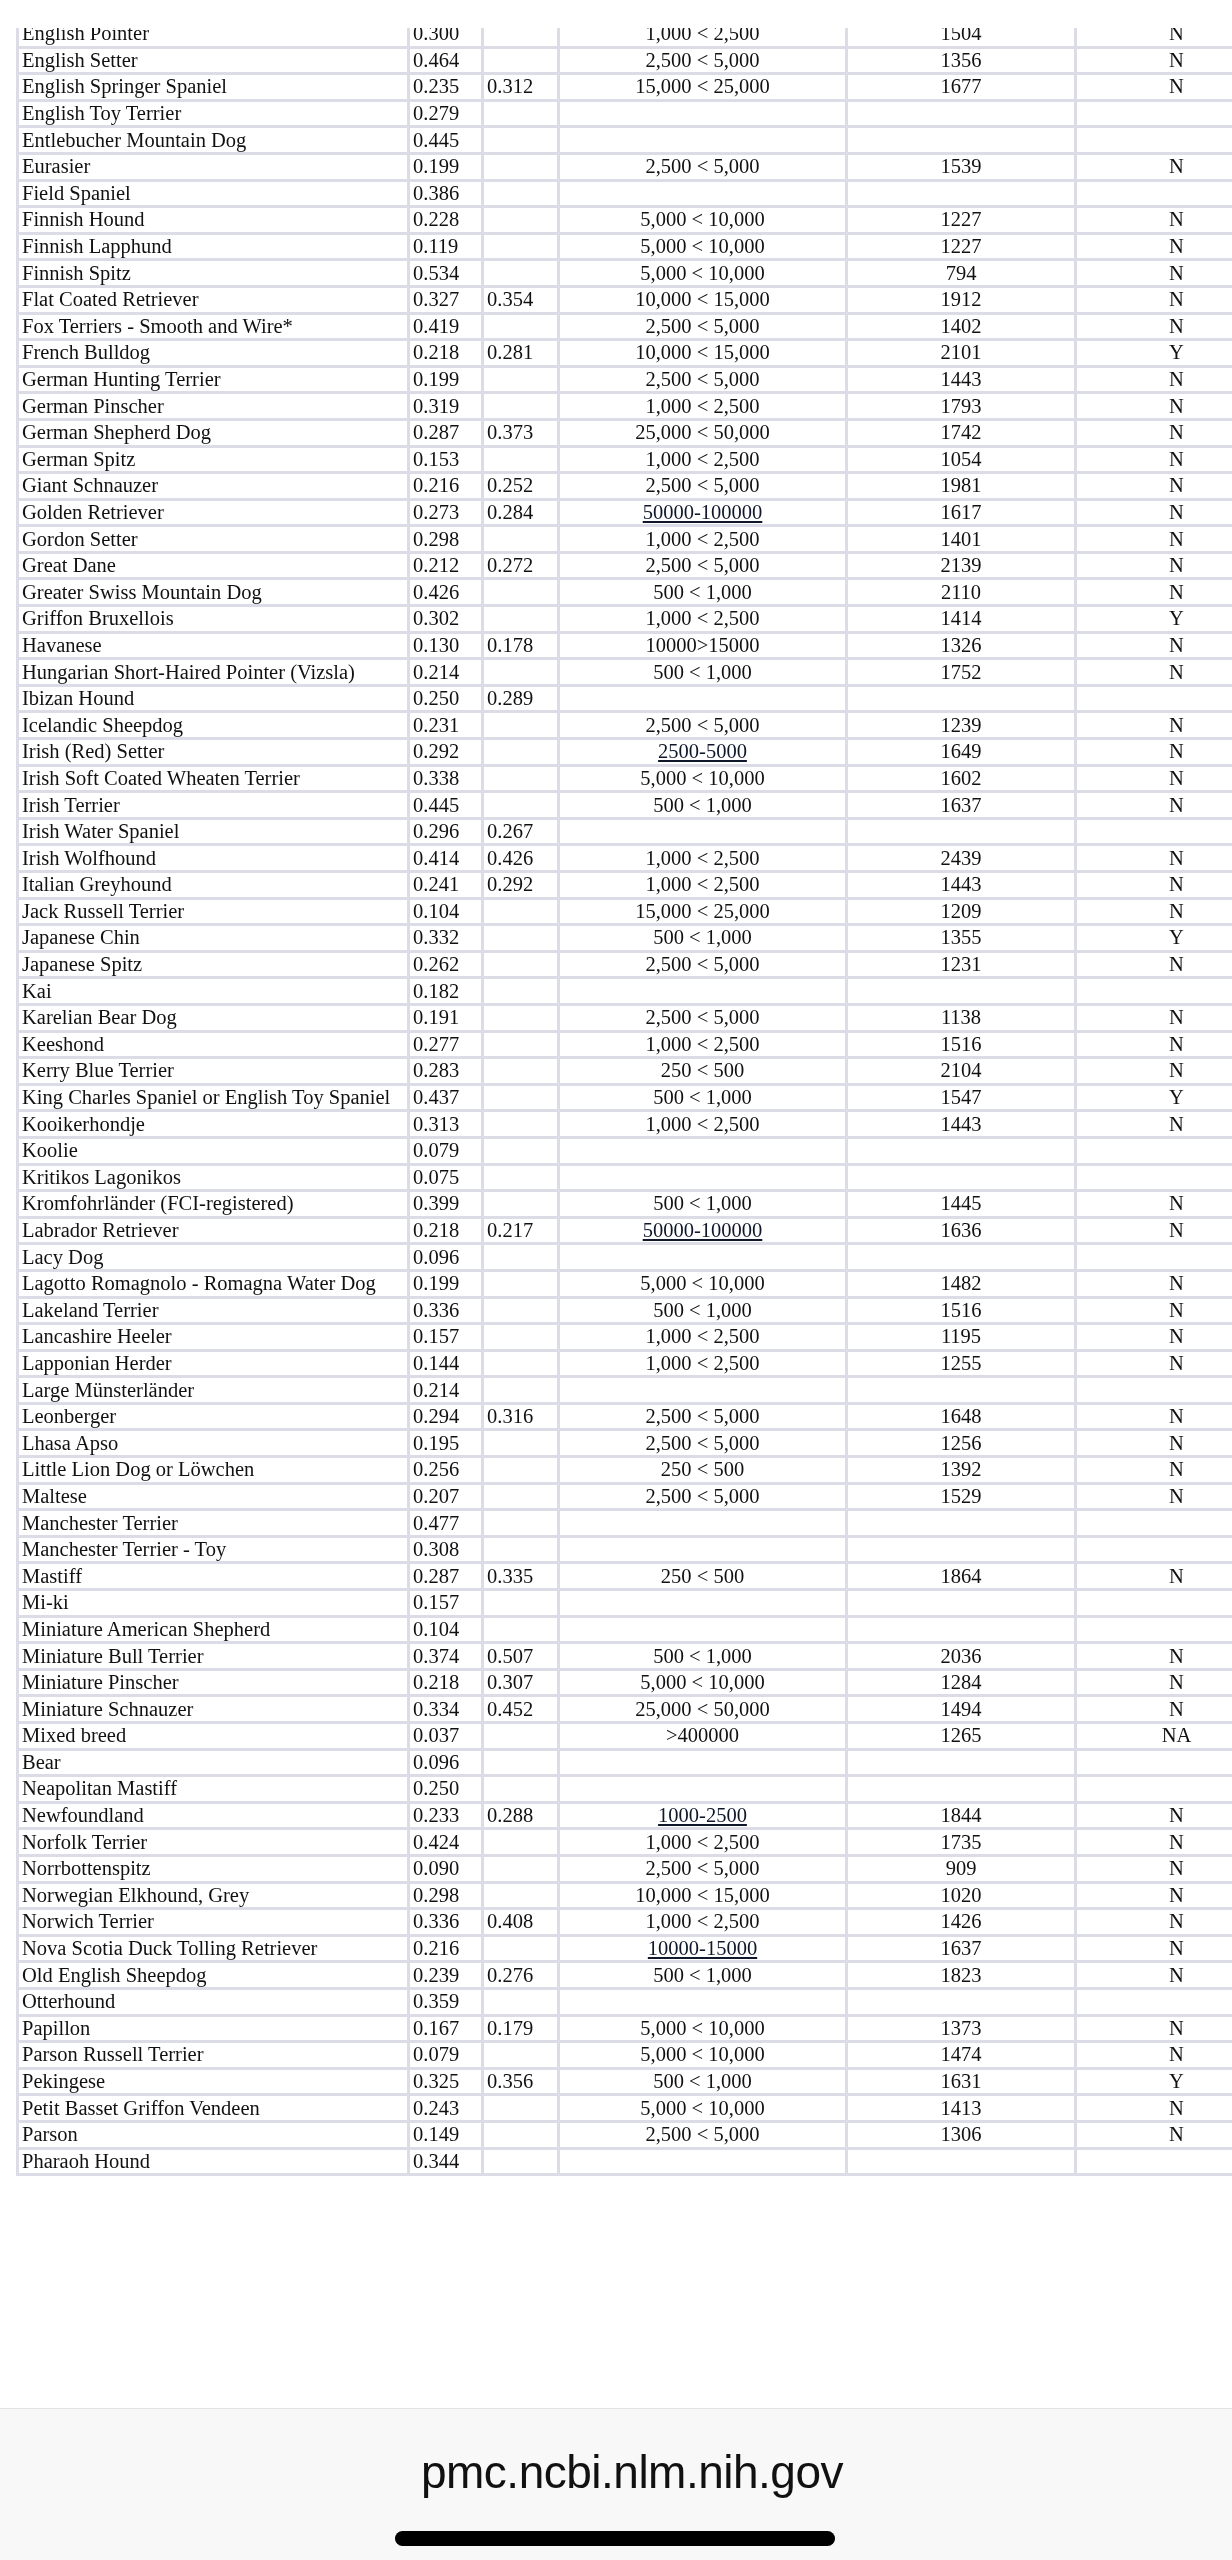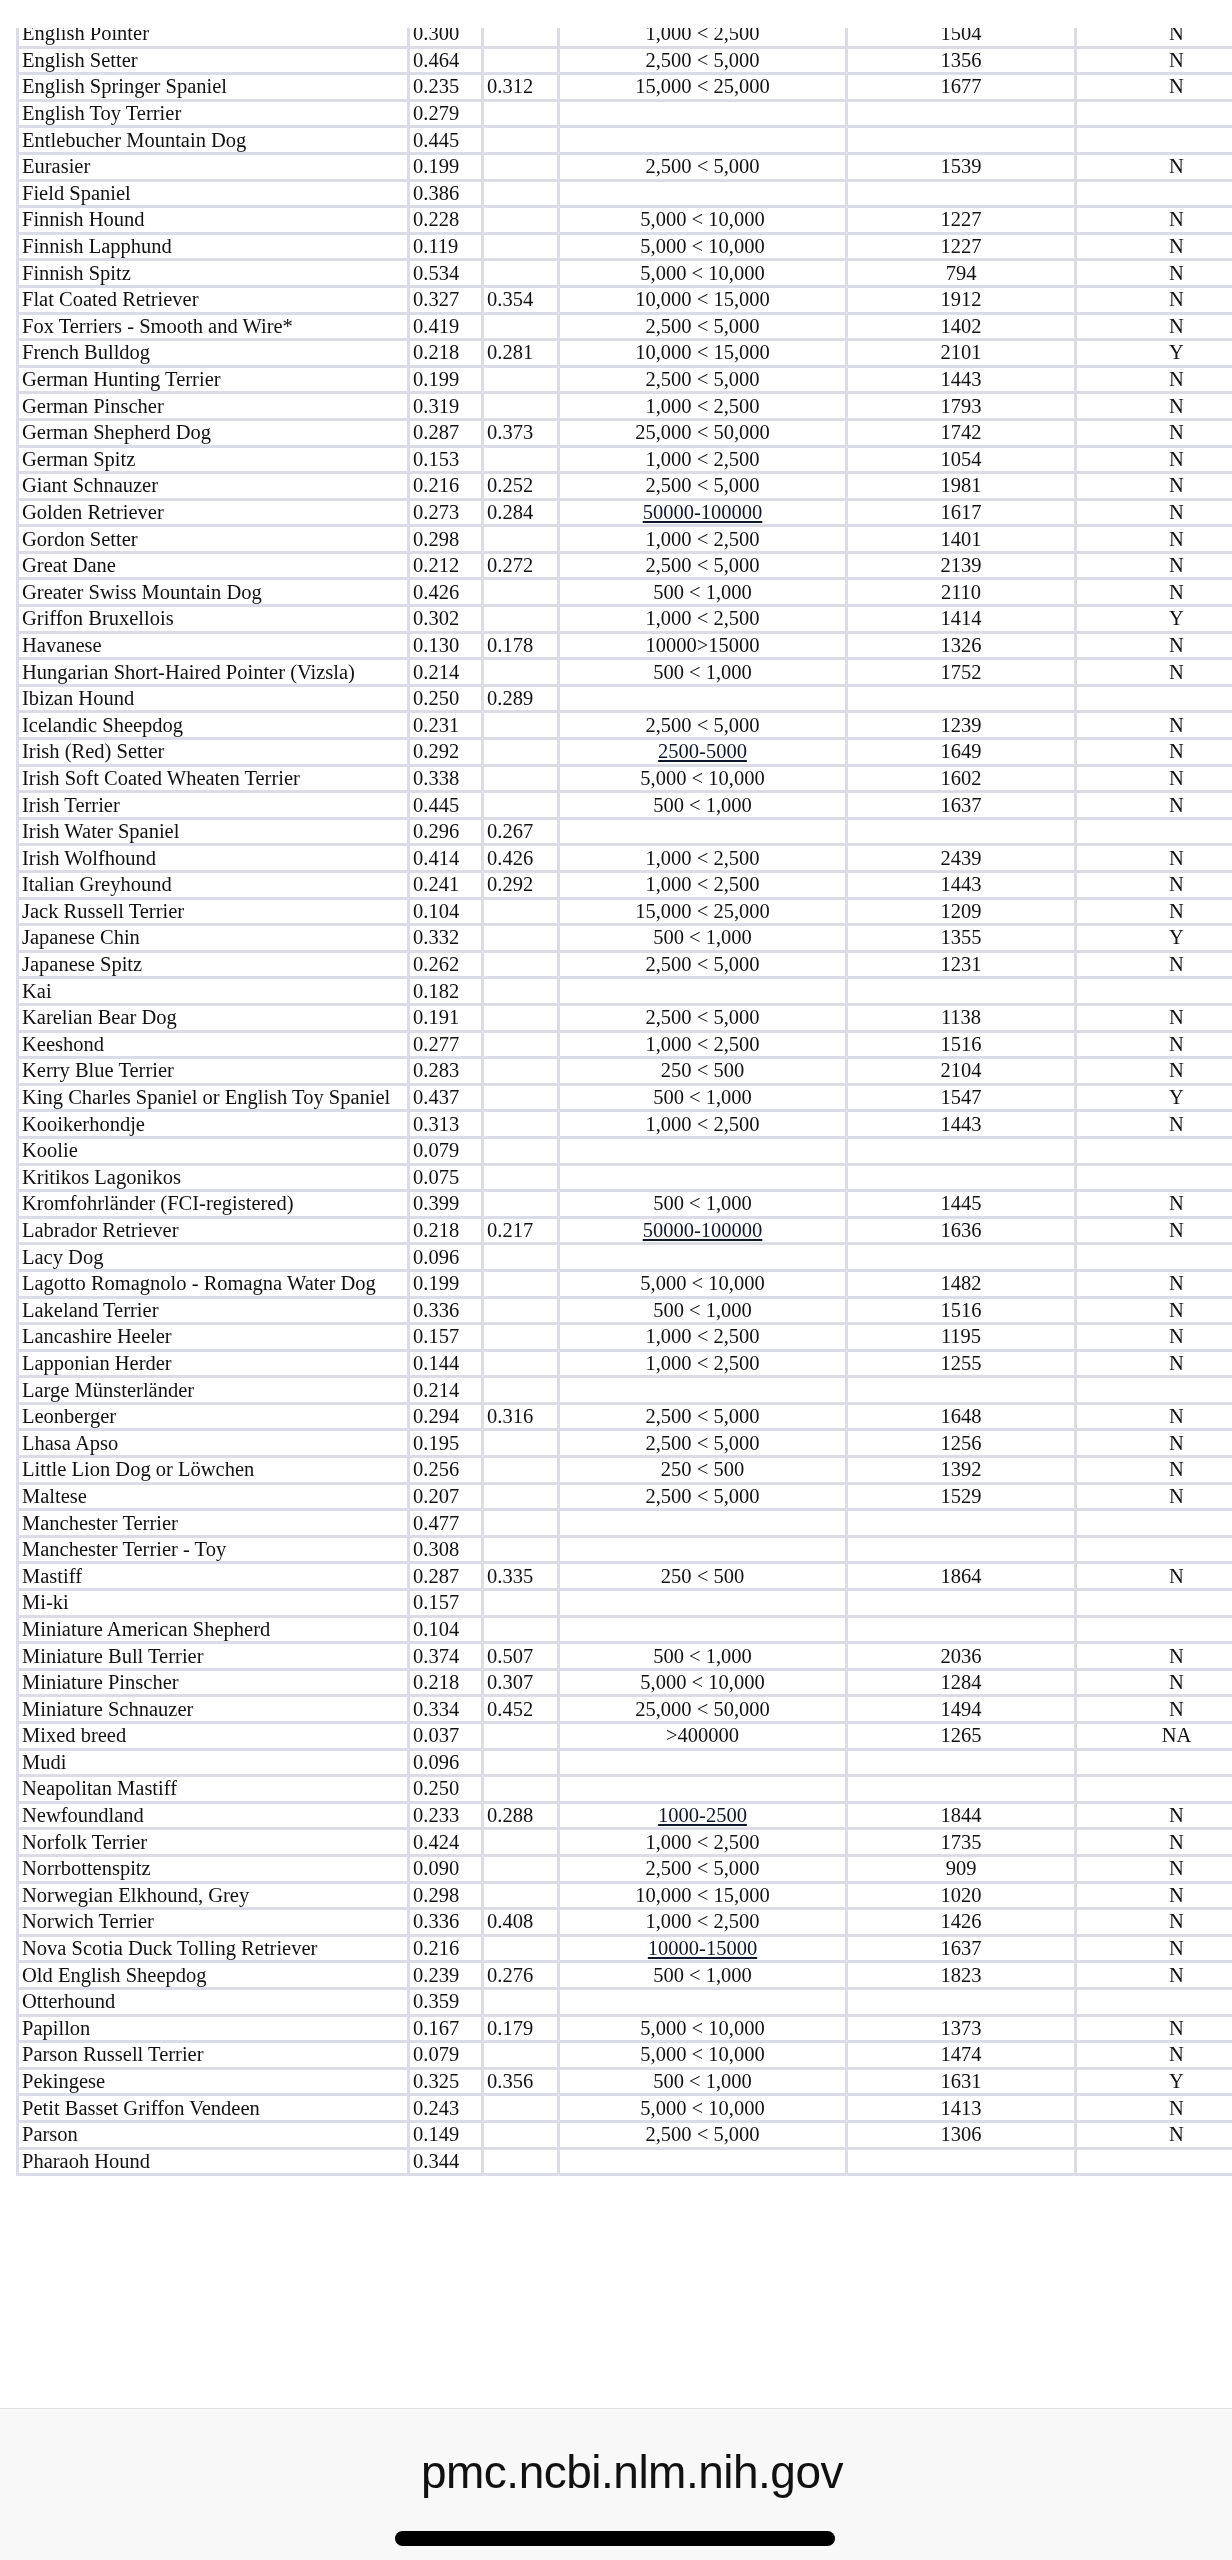--- a/index.html
+++ b/index.html
@@ -581,21 +581,21 @@
         </tr>
         <tr>
           <td class="breed">Mixed breed</td>
           <td class="v1">0.037</td>
           <td class="v2"></td>
           <td class="pop">&gt;400000</td>
           <td class="num">1265</td>
           <td class="flag">NA</td>
         </tr>
         <tr>
-          <td class="breed">Mudi</td>
+          <td class="breed">Bear</td>
           <td class="v1">0.096</td>
           <td class="v2"></td>
           <td class="pop"></td>
           <td class="num"></td>
           <td class="flag"></td>
         </tr>
         <tr>
           <td class="breed">Neapolitan Mastiff</td>
           <td class="v1">0.250</td>
           <td class="v2"></td>

